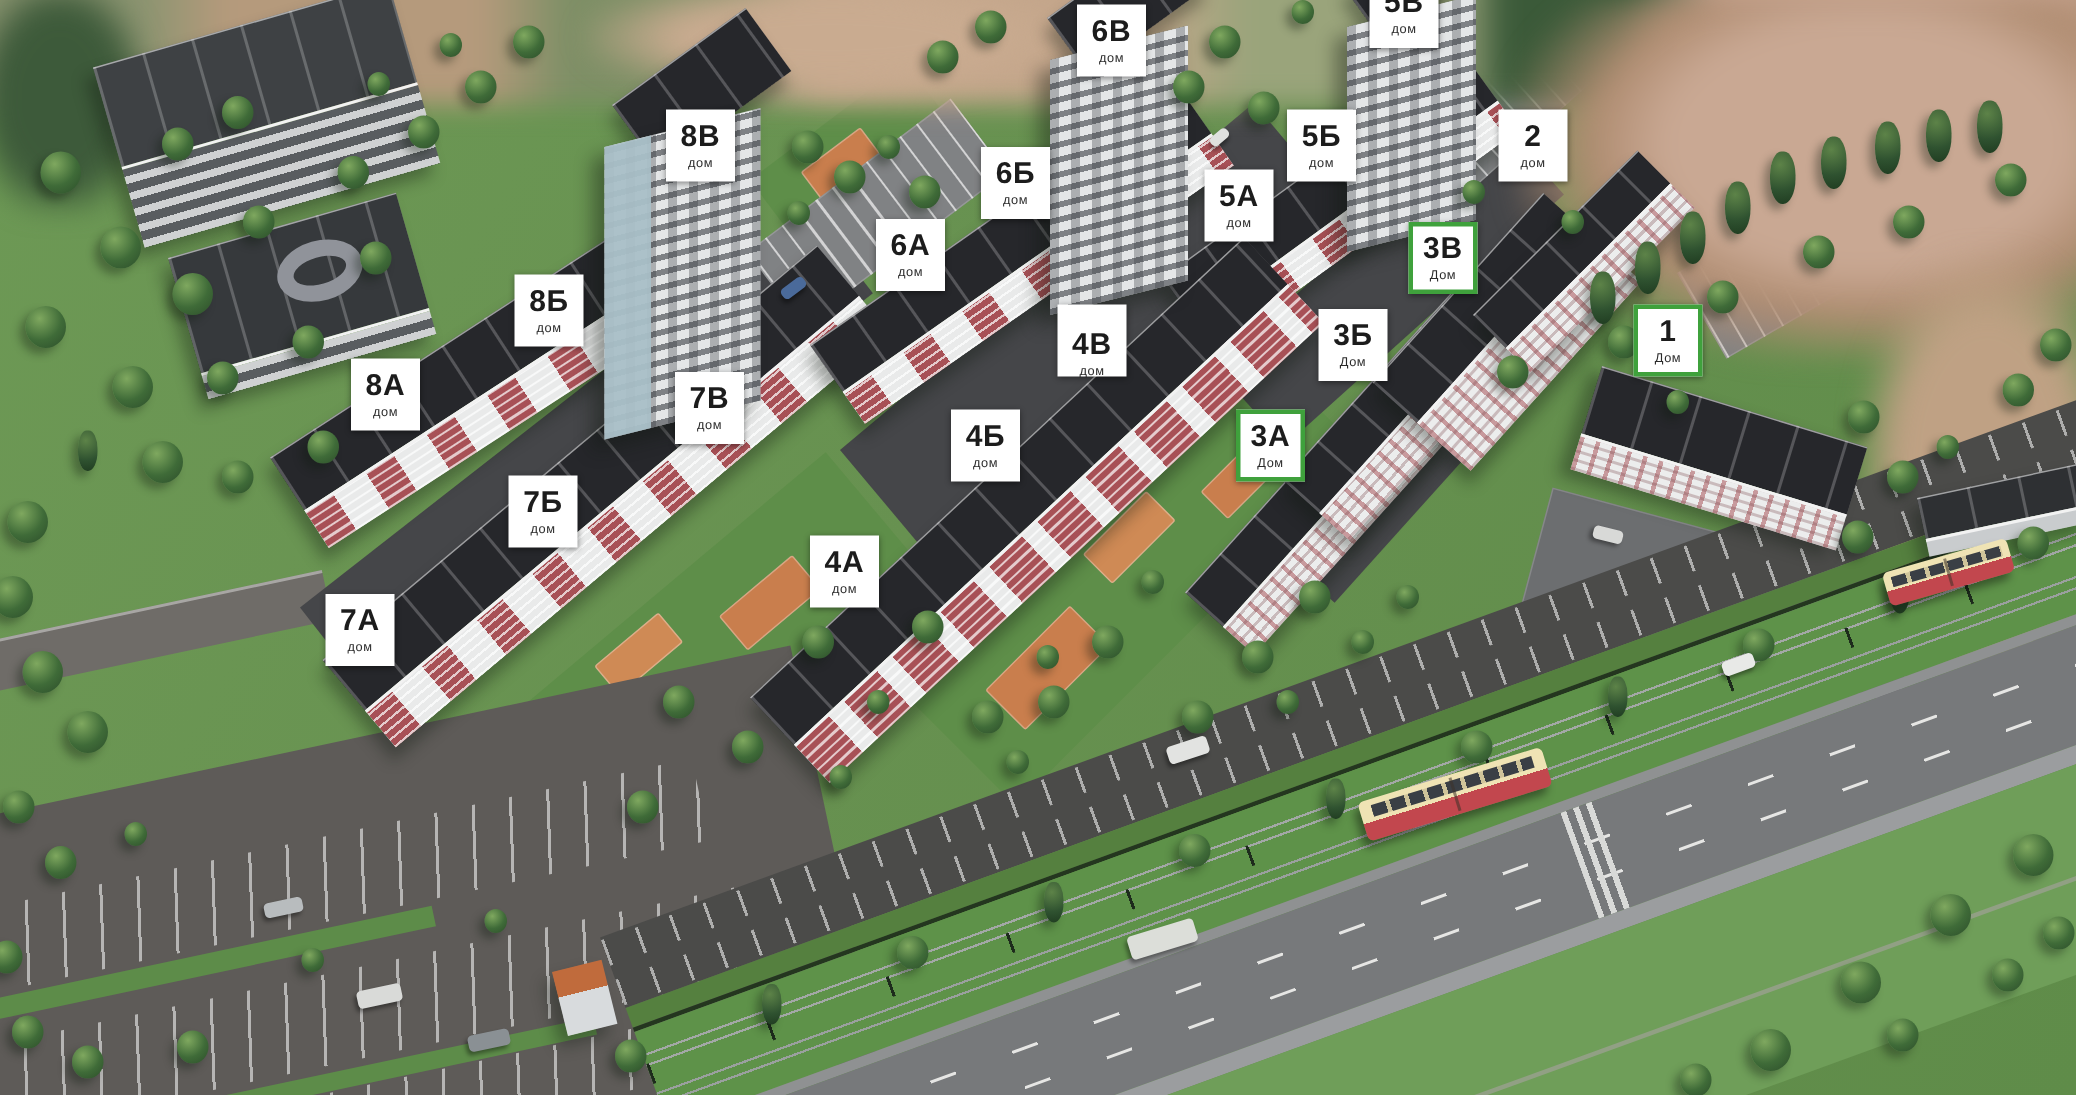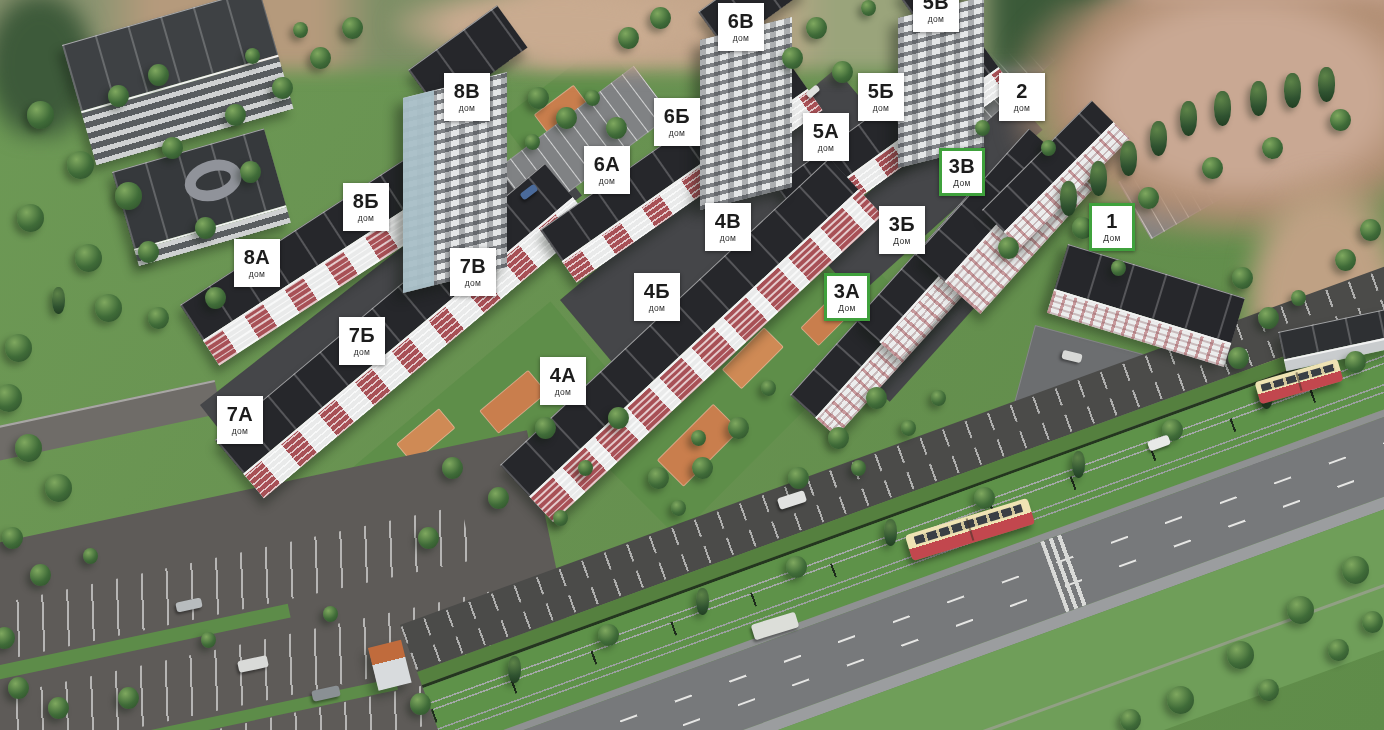--- a/index.html
+++ b/index.html
@@ -395,21 +395,21 @@
       <span class="sub">дом</span>
     </div>
   <div class="lbl" style="left:540px;top:357px;">
       <span class="big">4А</span>
       <span class="sub">дом</span>
     </div>
   <div class="lbl" style="left:634px;top:273px;">
       <span class="big">4Б</span>
       <span class="sub">дом</span>
     </div>
-  <div class="lbl" style="left:705px;top:203px;">
+  <div class="lbl" style="left:705px;top:203px;justify-content:flex-end;">
       <span class="big">4В</span>
       <span class="sub">дом</span>
     </div>
   <div class="lbl avail" style="left:824px;top:273px;">
       <span class="big">3А</span>
       <span class="sub">Дом</span>
     </div>
   <div class="lbl" style="left:879px;top:206px;">
       <span class="big">3Б</span>
       <span class="sub">Дом</span>

